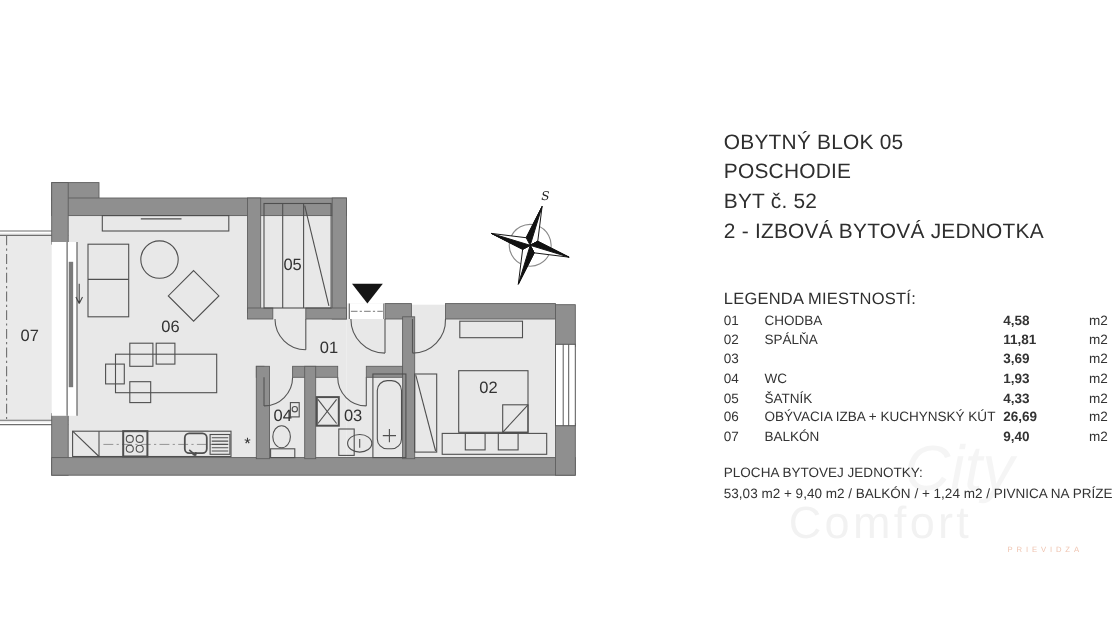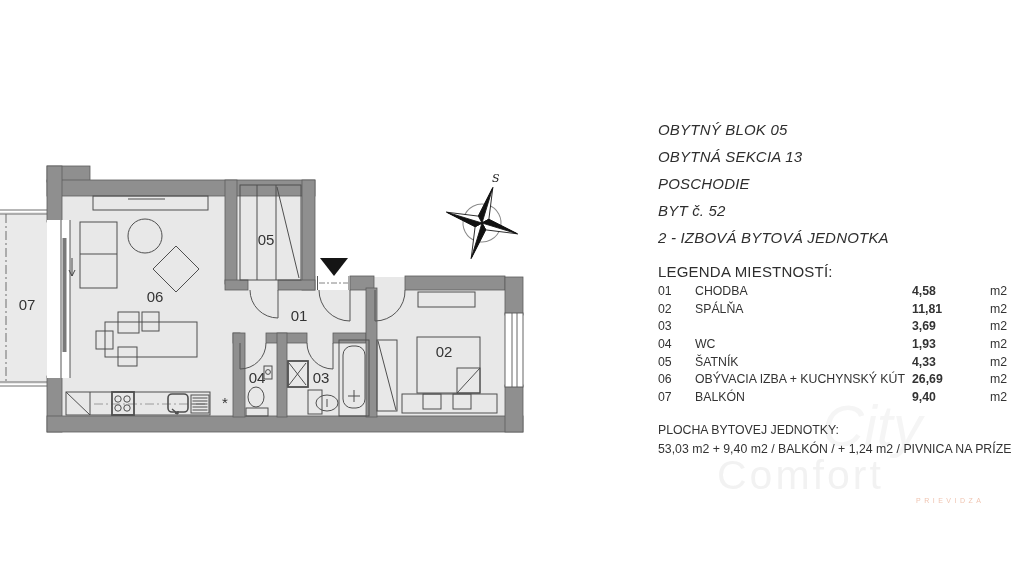--- a/index.html
+++ b/index.html
@@ -1,20 +1,20 @@
 <!DOCTYPE html>
 <html><head>
 <meta charset="utf-8">
 <style>
   html,body{margin:0;padding:0;background:#fff;}
   #stage{position:relative;width:1011px;height:570px;background:#ffffff;overflow:hidden;
          font-family:"Liberation Sans",sans-serif;}
   
-  .hdr{position:absolute;left:658px;top:116px;z-index:2;color:#2e2e2e;font-size:15px;
-       line-height:27px;letter-spacing:.2px;white-space:nowrap;font-style:italic;}
+  .hdr{position:absolute;left:658px;top:116px;z-index:2;color:#2e2e2e;font-size:19px;
+       line-height:27px;letter-spacing:.2px;white-space:nowrap;}
   .legend-title{position:absolute;left:658px;top:263px;z-index:2;color:#2e2e2e;font-size:15px;
        letter-spacing:.2px;white-space:nowrap;}
   .legend{position:absolute;left:658px;top:283px;width:353px;z-index:2;color:#333;font-size:12.3px;}
   .lrow{position:relative;height:17.7px;line-height:17.7px;white-space:nowrap;}
   .lnum{position:absolute;left:0;}
   .lname{position:absolute;left:37px;}
   .larea{position:absolute;left:254px;font-weight:bold;}
   .lunit{position:absolute;left:300px;margin-left:32px;}
   .foot{position:absolute;left:658px;top:421px;z-index:2;color:#333;font-size:12.3px;
         line-height:19px;white-space:nowrap;}
@@ -218,21 +218,20 @@
       <text x="492" y="182" class="complbl">S</text>
     </g>
   </svg>
 
   <div class="wm wm-city">City</div>
   <div class="wm wm-comfort">Comfort</div>
   <div class="wm wm-sub">PRIEVIDZA</div>
 
   <div class="hdr">
     <div>OBYTNÝ BLOK 05</div>
-    <div>OBYTNÁ SEKCIA 13</div>
     <div>POSCHODIE</div>
     <div>BYT č. 52</div>
     <div>2 - IZBOVÁ BYTOVÁ JEDNOTKA</div>
   </div>
 
   <div class="legend-title">LEGENDA MIESTNOSTÍ:</div>
 
   <div class="legend">
     <div class="lrow">
       <span class="lnum">01</span>

